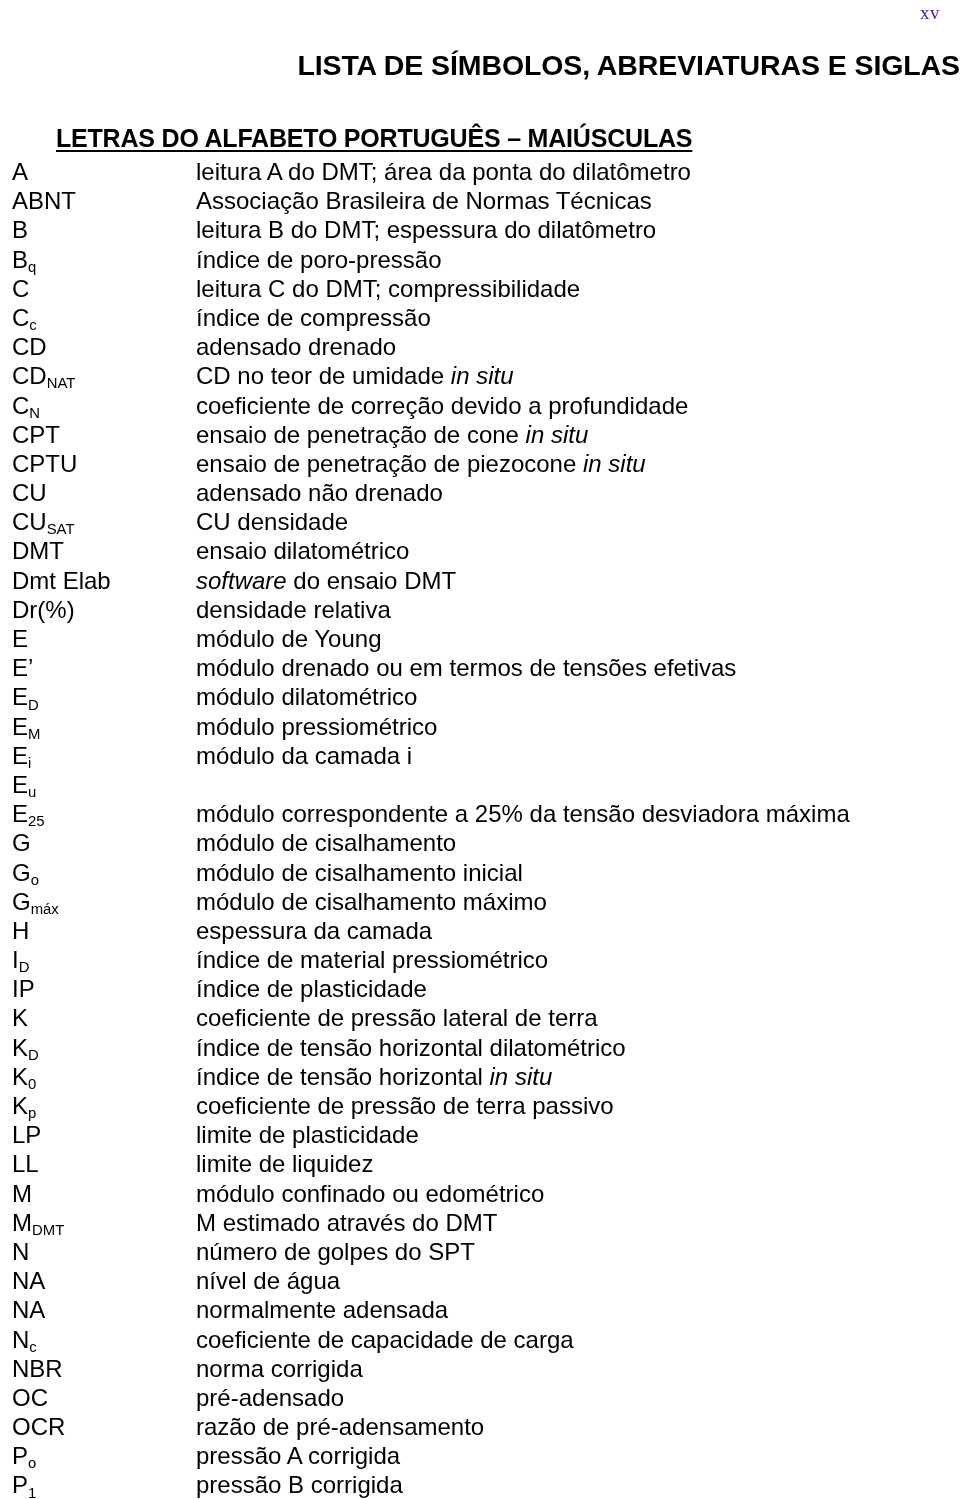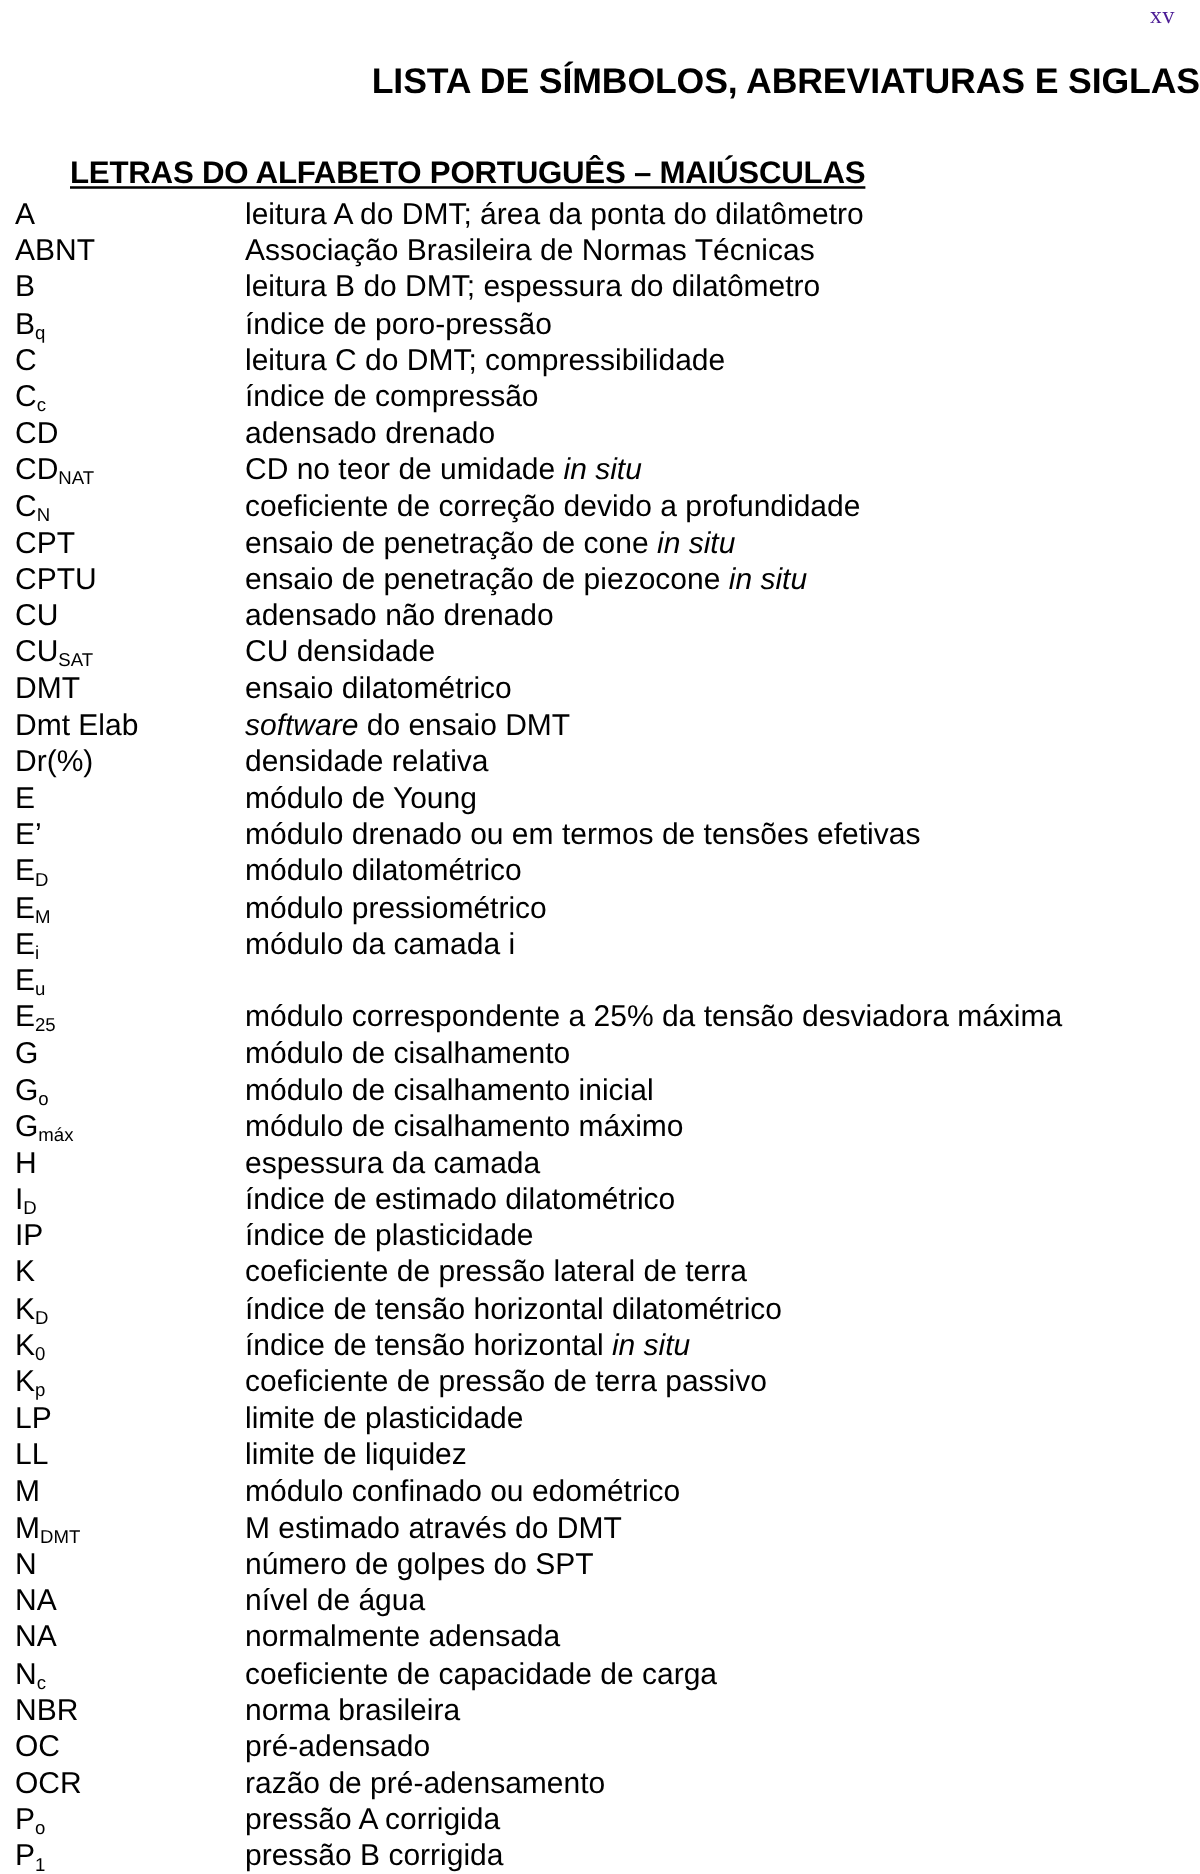--- a/index.html
+++ b/index.html
@@ -210,21 +210,21 @@
     <div class="symbol-row">
       <div class="symbol-term">G<sub>máx</sub></div>
       <div class="symbol-def">módulo de cisalhamento máximo</div>
     </div>
     <div class="symbol-row">
       <div class="symbol-term">H</div>
       <div class="symbol-def">espessura da camada</div>
     </div>
     <div class="symbol-row">
       <div class="symbol-term">I<sub>D</sub></div>
-      <div class="symbol-def">índice de estimado dilatométrico</div>
+      <div class="symbol-def">índice de material pressiométrico</div>
     </div>
     <div class="symbol-row">
       <div class="symbol-term">IP</div>
       <div class="symbol-def">índice de plasticidade</div>
     </div>
     <div class="symbol-row">
       <div class="symbol-term">K</div>
       <div class="symbol-def">coeficiente de pressão lateral de terra</div>
     </div>
     <div class="symbol-row">
@@ -266,21 +266,21 @@
     <div class="symbol-row">
       <div class="symbol-term">NA</div>
       <div class="symbol-def">normalmente adensada</div>
     </div>
     <div class="symbol-row">
       <div class="symbol-term">N<sub>c</sub></div>
       <div class="symbol-def">coeficiente de capacidade de carga</div>
     </div>
     <div class="symbol-row">
       <div class="symbol-term">NBR</div>
-      <div class="symbol-def">norma brasileira</div>
+      <div class="symbol-def">norma corrigida</div>
     </div>
     <div class="symbol-row">
       <div class="symbol-term">OC</div>
       <div class="symbol-def">pré-adensado</div>
     </div>
     <div class="symbol-row">
       <div class="symbol-term">OCR</div>
       <div class="symbol-def">razão de pré-adensamento</div>
     </div>
     <div class="symbol-row">

